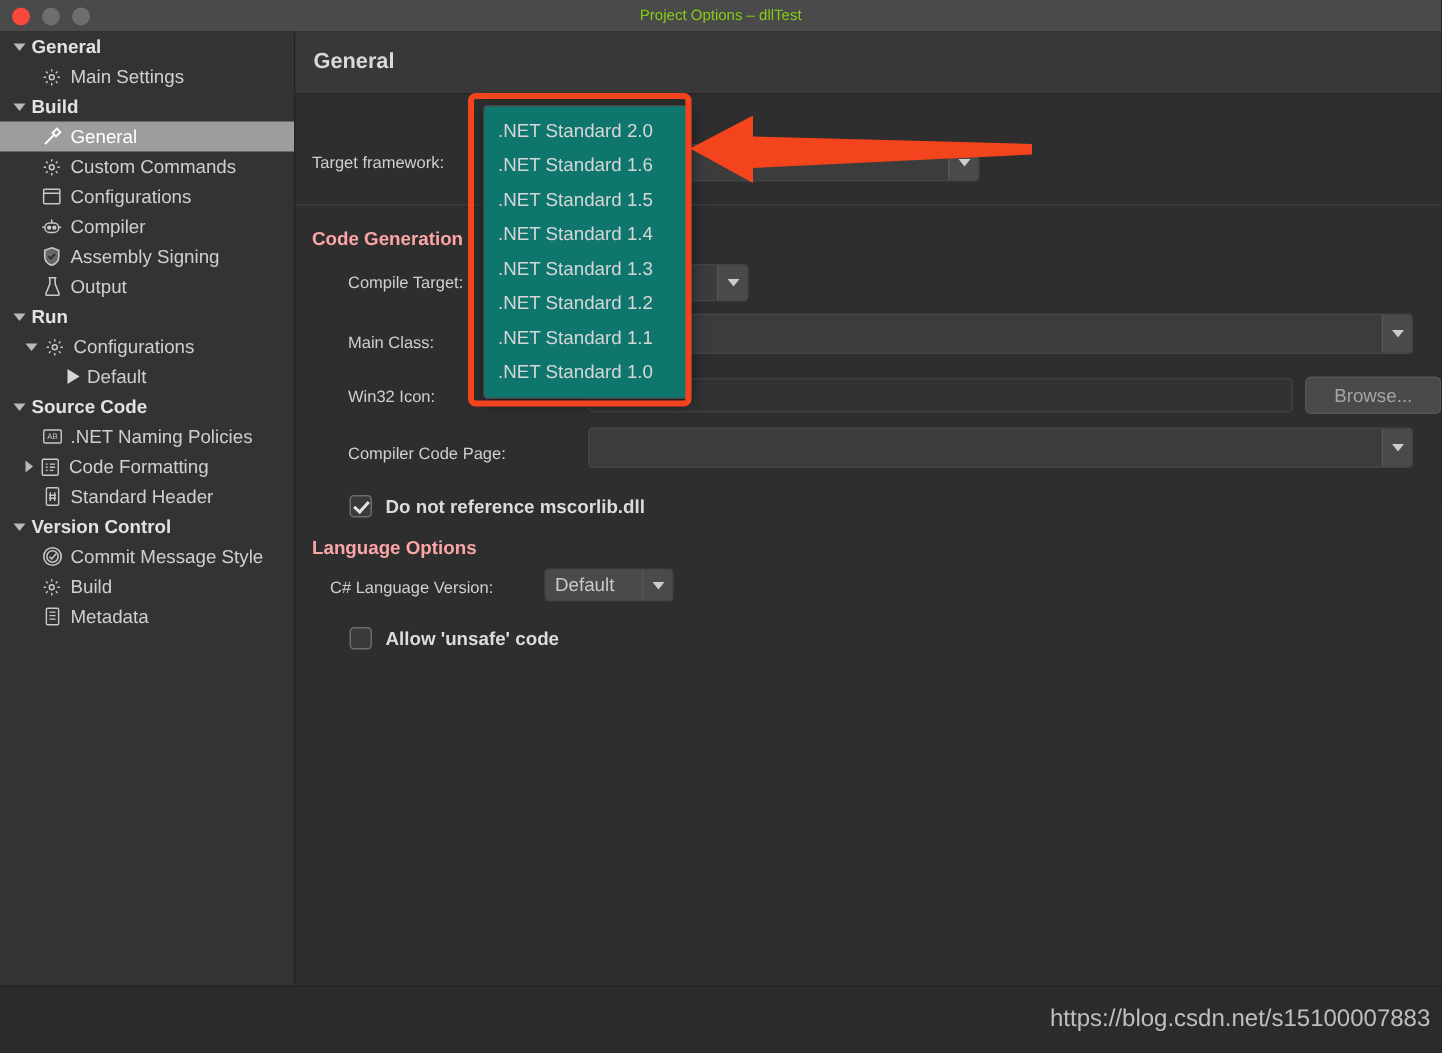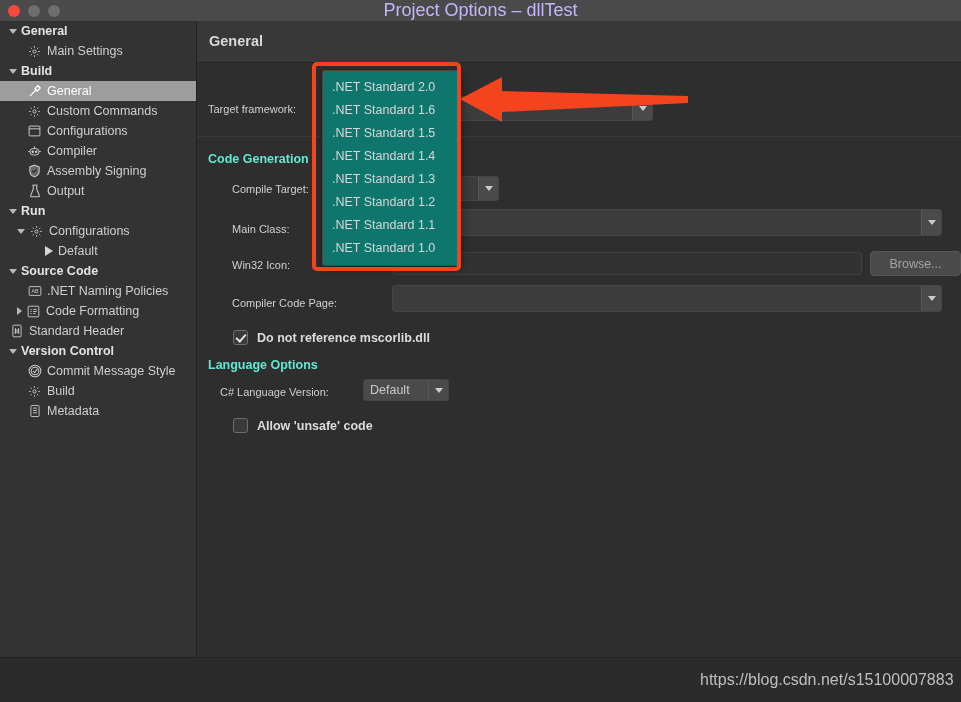--- a/index.html
+++ b/index.html
@@ -41,22 +41,22 @@
   }
   .traffic.close { left: 8px;  background: #f8483c; }
   .traffic.min   { left: 28px; background: #6e6e6e; }
   .traffic.zoom  { left: 48px; background: #6e6e6e; }
   .window-title {
     position: absolute;
     left: 0; top: 0;
     width: 961px;
     line-height: 21px;
     text-align: center;
-    font-size: 18px;
-    color: #c4b5fd;
+    font-size: 10px;
+    color: #84cc16;
   }
 
   
   .sidebar {
     position: absolute;
     left: 0; top: 21px;
     width: 196px;
     height: 636px;
     background: #333333;
     border-right: 1px solid #222222;
@@ -149,21 +149,21 @@
   .field-label {
     position: absolute;
     font-size: 11px;
     color: #cfcfcf;
     white-space: nowrap;
   }
   .section-label {
     position: absolute;
     font-size: 12.5px;
     font-weight: bold;
-    color: #5eead4;
+    color: #fca5a5;
     white-space: nowrap;
   }
   .hrule {
     position: absolute;
     height: 1px;
     background: #3b3b3b;
   }
 
   .combo {
     position: absolute;
@@ -436,21 +436,21 @@
       <div class="nav-row" style="padding-left: 17px;">
         <i class="twisty right"></i>
         <span class="nav-ico">
           <svg width="13" height="13" viewBox="0 0 22 22" fill="none" stroke="#c9c9c9" stroke-width="1.6">
             <rect x="2" y="2" width="18" height="18" rx="1.5"></rect>
             <path d="M6 7.5h2M10.5 7.5h6M6 11h2M10.5 11h6M6 14.5h2M10.5 14.5h4"></path>
           </svg>
         </span>
         <span>Code Formatting</span>
       </div>
-      <div class="nav-row" style="padding-left: 9px;">
+      <div class="nav-row" style="padding-left: 27px;">
         <span class="nav-ico">
           <svg width="12" height="14" viewBox="0 0 20 24" fill="none" stroke="#c9c9c9" stroke-width="1.6">
             <rect x="3" y="2" width="14" height="20" rx="1.5"></rect>
             <path d="M7.5 7v10M12.5 7v10M6 10.5h8M6 14h8"></path>
           </svg>
         </span>
         <span>Standard Header</span>
       </div>
       <div class="nav-row group" style="padding-left: 9px;">
         <i class="twisty down"></i>

